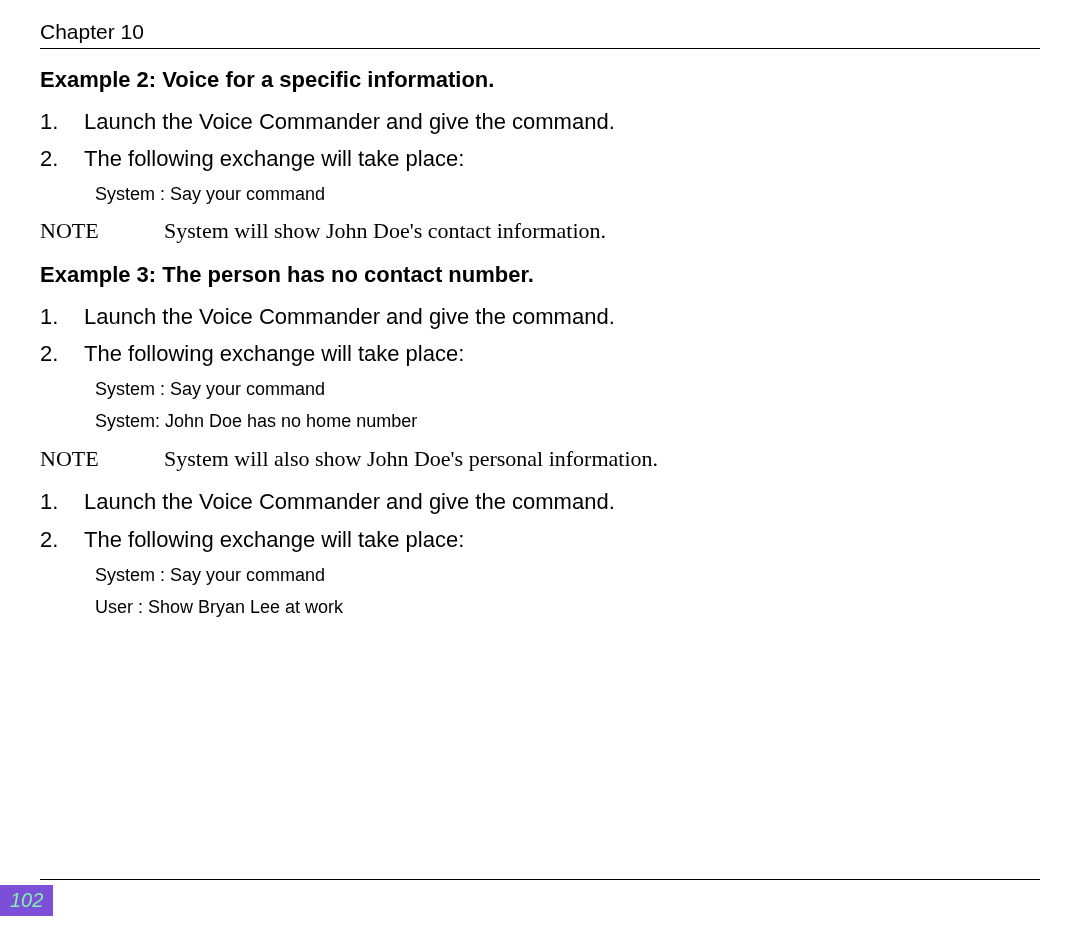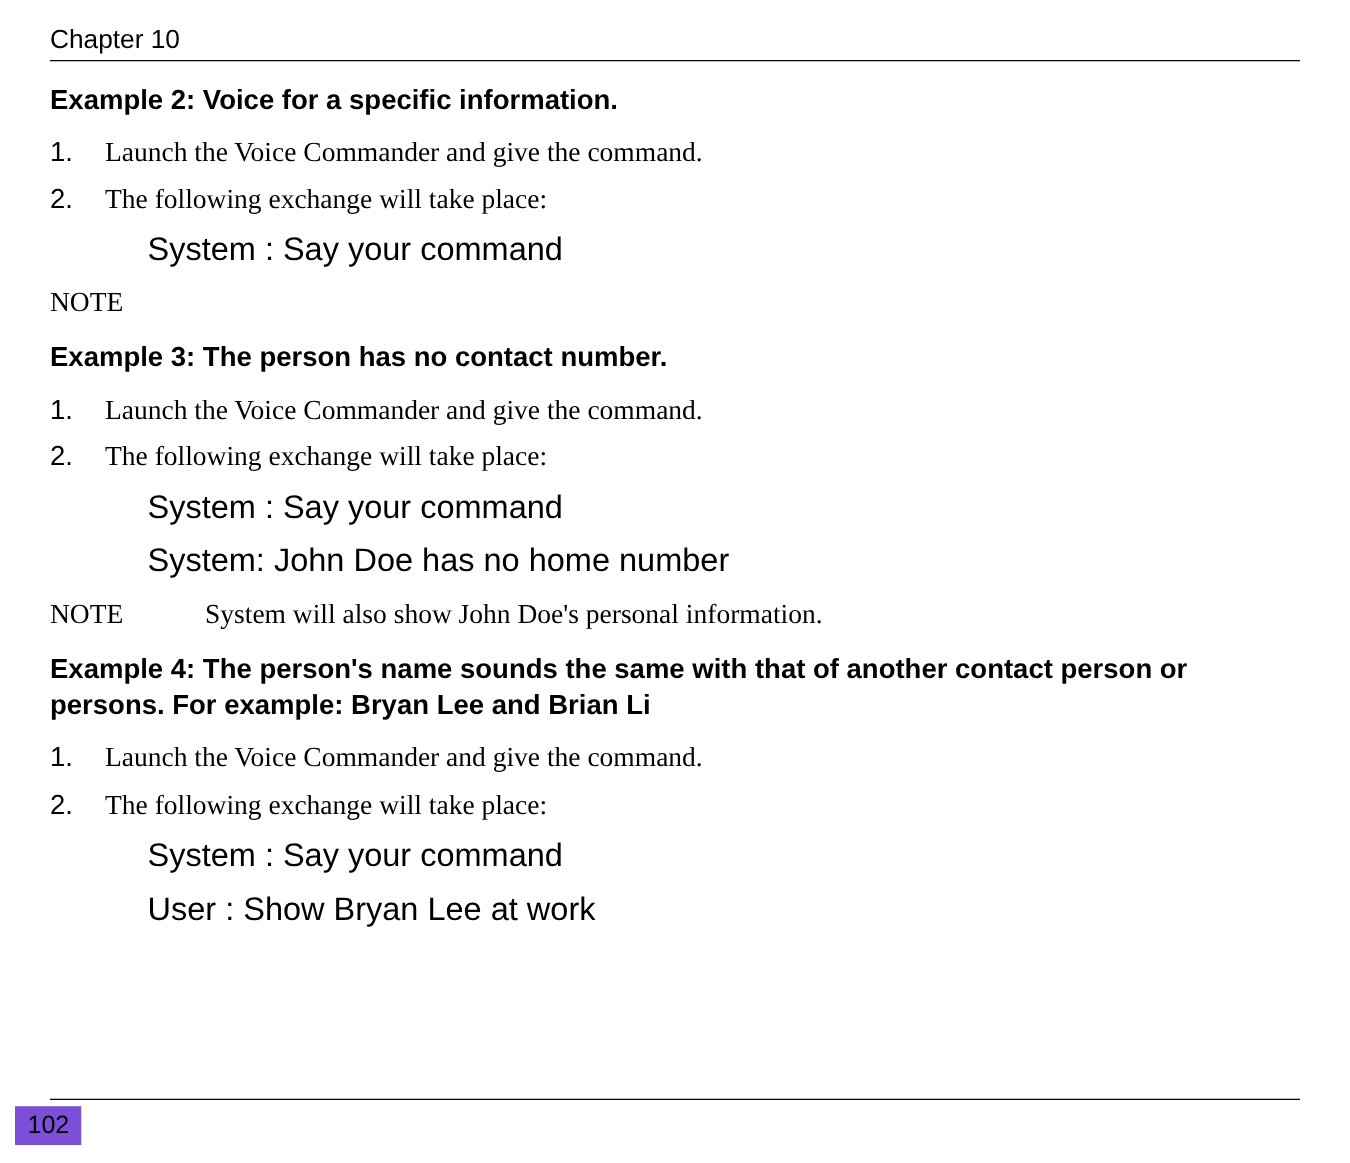--- a/index.html
+++ b/index.html
@@ -35,52 +35,52 @@
     font-size: 22px;
     margin: 8px 0;
     line-height: 1.35;
   }
   .step .num {
     width: 44px;
     flex: 0 0 44px;
   }
   .step .txt {
     flex: 1 1 auto;
-    font-family: Liberation Serif, serif;
   }
   .exchange-line {
-    font-size: 26px;
-    margin: 8px 0 8px 78px;
+    font-size: 18px;
+    margin: 8px 0 8px 55px;
     line-height: 1.35;
   }
   .note-row {
     display: flex;
     font-size: 22px;
     margin: 10px 0 14px 0;
     line-height: 1.35;
     font-family: "Times New Roman", Times, serif;
     align-items: center;
   }
   .note-row .note-label {
     width: 124px;
     flex: 0 0 124px;
   }
   .note-row .note-text {
     flex: 1 1 auto;
   }
   .page-number-box {
     position: absolute;
-    left: 12px;
+    left: 0;
     bottom: 14px;
     background: #7b4fd8;
-    color: #000000;
+    color: #86efac;
     font-size: 20px;
     padding: 4px 10px 4px 10px;
     min-width: 48px;
     box-sizing: border-box;
+    font-style: italic;
   }
   .bottom-rule {
     position: absolute;
     left: 40px;
     right: 40px;
     bottom: 50px;
     border-top: 1px solid #000;
     height: 0;
   }
 </style>
@@ -98,41 +98,41 @@
     <div class="txt">Launch the Voice Commander and give the command.</div>
   </div>
   <div class="step">
     <div class="num">2.</div>
     <div class="txt">The following exchange will take place:</div>
   </div>
   <div class="exchange-line">System :  Say your command</div>
 
   <div class="note-row">
     <div class="note-label">NOTE</div>
+    <div class="note-text">System will show John Doe's contact information.</div>
   </div>
 
   <div class="example-heading">Example 3: The person has no contact number.</div>
 
   <div class="step">
     <div class="num">1.</div>
     <div class="txt">Launch the Voice Commander and give the command.</div>
   </div>
   <div class="step">
     <div class="num">2.</div>
     <div class="txt">The following exchange will take place:</div>
   </div>
   <div class="exchange-line">System :  Say your command</div>
   <div class="exchange-line">System:  John Doe has no home number</div>
 
   <div class="note-row">
     <div class="note-label">NOTE</div>
     <div class="note-text">System will also show John Doe's personal information.</div>
   </div>
 
-  <div class="example-heading">Example 4: The person's name sounds the same with that of another contact person or persons. For example: Bryan Lee and Brian Li</div>
 
   <div class="step">
     <div class="num">1.</div>
     <div class="txt">Launch the Voice Commander and give the command.</div>
   </div>
   <div class="step">
     <div class="num">2.</div>
     <div class="txt">The following exchange will take place:</div>
   </div>
   <div class="exchange-line">System :  Say your command</div>

